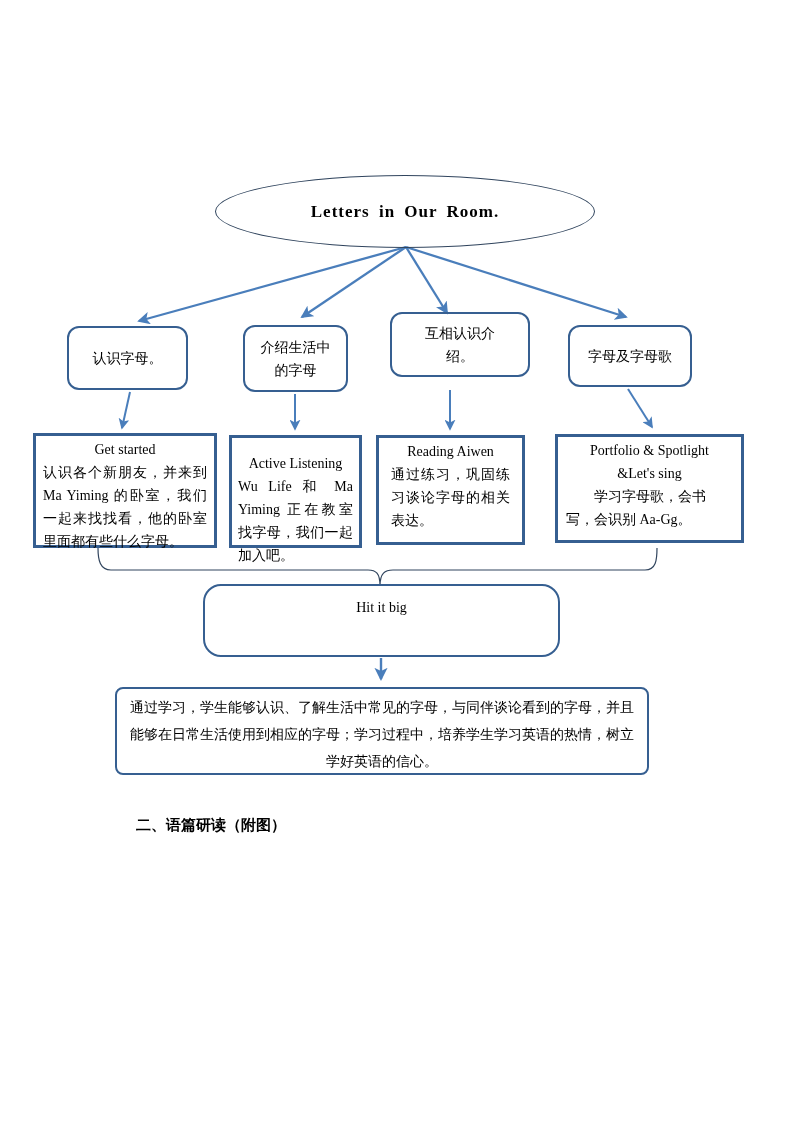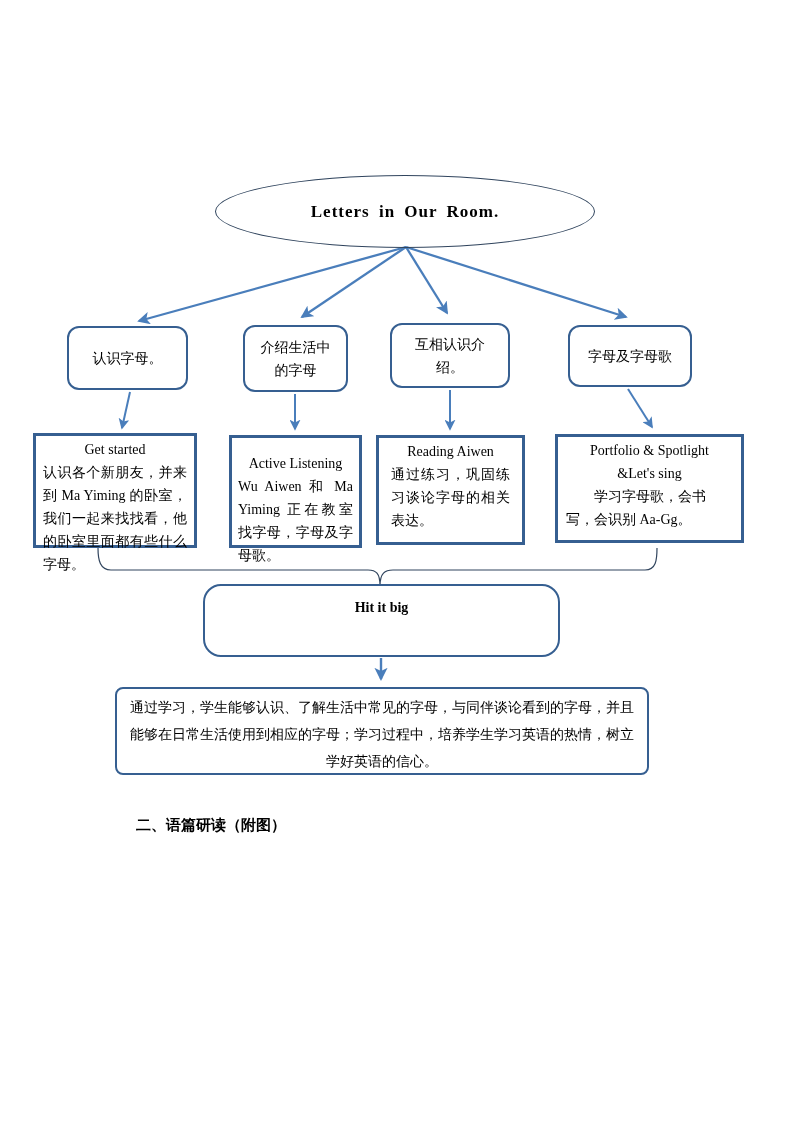--- a/index.html
+++ b/index.html
@@ -18,41 +18,41 @@
     border:1.4px solid var(--outline);border-radius:50%;
     display:flex;align-items:center;justify-content:center;background:transparent;box-sizing:border-box;}
   .ellipse .title{font-size:17px;font-weight:bold;letter-spacing:1px;word-spacing:4px;}
 
   
   .branch{position:absolute;border:2.5px solid var(--border);border-radius:12px;
     display:flex;align-items:center;justify-content:center;text-align:center;
     font-size:14px;line-height:23px;box-sizing:border-box;background:transparent;}
   .b1{left:67px;top:326px;width:121px;height:64px;}
   .b2{left:243px;top:325px;width:105px;height:67px;}
-  .b3{left:390px;top:323px;width:120px;height:65px;}
+  .b3{left:390px;top:312px;width:140px;height:65px;}
   .b4{left:568px;top:325px;width:124px;height:62px;}
   .label-narrow{display:inline-block;width:74px;}
 
   
   .detail{position:absolute;border:3px solid var(--border);box-sizing:border-box;
     font-size:14px;line-height:23px;background:transparent;}
-  .d1{left:33px;top:433px;width:164px;height:115px;padding:2px 7px;}
+  .d1{left:33px;top:433px;width:184px;height:115px;padding:2px 7px;}
   .d2{left:229px;top:435px;width:133px;height:113px;padding:14px 6px;}
   .d3{left:376px;top:435px;width:149px;height:110px;padding:2px 12px;}
   .d4{left:555px;top:434px;width:189px;height:109px;padding:2px 8px;}
   .detail-title{text-align:center;}
   .detail-title2{text-align:center;}
   .detail-title2:empty{display:none;}
   .detail-body{text-align:justify;}
   .d4 .detail-body{text-align:left;text-indent:2em;}
 
   
   .hitbox{position:absolute;left:203px;top:584px;width:357px;height:73px;
     border:2.5px solid var(--border);border-radius:18px;box-sizing:border-box;
-    text-align:center;font-size:14px;line-height:25px;padding-top:9px;background:transparent;font-weight:bold;}
+    text-align:center;font-size:14px;line-height:25px;padding-top:9px;background:transparent;}
 
   
   .goalbox{position:absolute;left:115px;top:687px;width:534px;height:88px;
     border:2.5px solid var(--border);border-radius:8px;box-sizing:border-box;
     text-align:center;font-size:14px;line-height:27px;padding:5px 5px 0 5px;background:transparent;}
   .goalbox .goal-text{display:inline-block;width:515px;text-align:center;}
 
   
   .heading{position:absolute;left:136px;top:816px;font-size:15px;font-weight:bold;}
 </style>
@@ -99,21 +99,21 @@
   <div class="branch b4">
     <span>字母及字母歌</span>
   </div>
 
   <div class="detail d1">
     <div class="detail-title">Get started</div>
     <div class="detail-body">认识各个新朋友，并来到 Ma Yiming 的卧室，我们一起来找找看，他的卧室里面都有些什么字母。</div>
   </div>
   <div class="detail d2">
     <div class="detail-title">Active Listening</div>
-    <div class="detail-body">Wu Aiwen 和 Ma Yiming 正在教室找字母，字母及字母歌。</div>
+    <div class="detail-body">Wu Life 和 Ma Yiming 正在教室找字母，我们一起加入吧。</div>
   </div>
   <div class="detail d3">
     <div class="detail-title">Reading Aiwen</div>
     <div class="detail-body">通过练习，巩固练习谈论字母的相关表达。</div>
   </div>
   <div class="detail d4">
     <div class="detail-title">Portfolio &amp; Spotlight</div>
     <div class="detail-title2">&amp;Let's sing</div>
     <div class="detail-body">学习字母歌，会书写，会识别 Aa-Gg。</div>
   </div>

